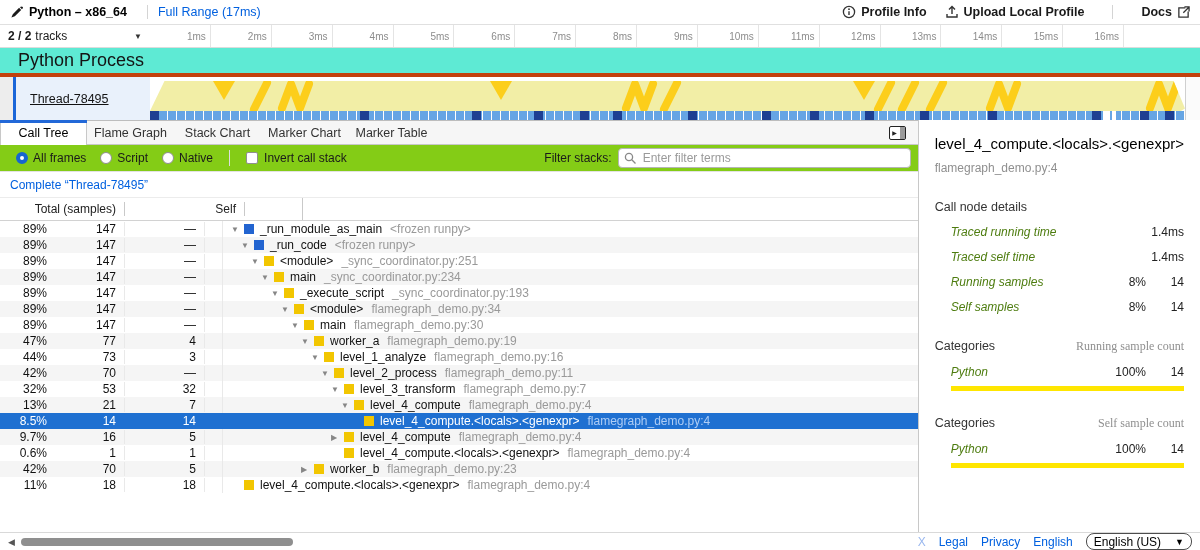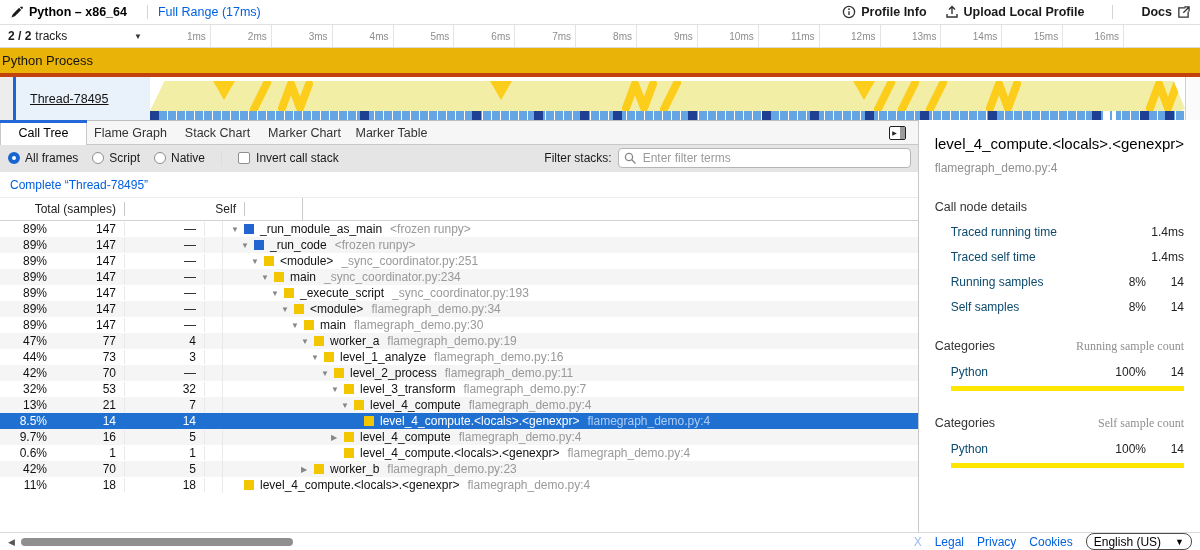--- a/index.html
+++ b/index.html
@@ -19,21 +19,21 @@
   
   .ruler-row { height:22px; display:flex; font-size:10px; color:#8c8c8c; }
   .tracks-dropdown { width:150px; display:flex; align-items:center; padding:0 8px;
                      font-size:12px; color:#1a1a1a; cursor:pointer; }
   .tracks-dropdown b { font-weight:bold; margin-right:4px; }
   .tracks-caret { margin-left:auto; font-size:8px; color:#333; }
   .ruler-cells { width:1035px; display:flex; align-items:flex-end; }
   .ruler-cell { width:60.88px; height:100%; border-right:1px solid #e4e4e4;
                 display:flex; align-items:center; justify-content:flex-end; padding-right:4px; }
   .process-row { height:26px; border-top:1px solid #dcdcdc; display:flex; align-items:center;
-                 padding-left:2px; font-size:13px; color:#141414; background:#eab308; }
+                 padding-left:18px; font-size:18px; color:#141414; background:#5eead4; }
   .thread-row { height:47px; border-top:4px solid #c2410c; display:flex;text-decoration:underline; }
   .thread-gutter { width:13px; background:#ededed; }
   .thread-accent { width:3px; background:#1a66d8; }
   .thread-label { width:134px; background:#e9f1fb; display:flex; align-items:center;
                   padding-left:14px; font-size:12.5px; color:#141414; }
   .thread-track { width:1035px; position:relative; background:#fff; cursor:pointer; }
   .activity { position:absolute; left:0; right:0; top:4px; height:30px; background:#f2eea6;
               clip-path:polygon(0% 100%, 1.4% 0%, 98.9% 0%, 100% 92%, 99.6% 100%); }
   .activity svg { position:absolute; left:0; top:0; }
   .samples { position:absolute; left:0; right:0; top:34px; height:9px;
@@ -53,22 +53,22 @@
   .tab.active { background:#fff; color:#000; border-left:1px solid #c8c8c8;
                 border-right:1px solid #c8c8c8; margin-bottom:-1px; }
   .tab.active::before { content:""; position:absolute; left:-1px; right:-1px; top:-1px;
                         height:3px; background:#2268d8; }
   .panel-toggle { margin-left:auto; margin-right:12px; align-self:center; width:17px; height:14px;
                   border:1.5px solid #222; border-radius:2px; display:flex; cursor:pointer; background:#fff; }
   .panel-toggle .pt-arrow { width:10px; font-size:6px; color:#222; display:flex;
                             align-items:center; justify-content:center; }
   .panel-toggle .pt-bar { flex:1; background:#9a9a9a; }
 
-  .controls-row { height:27px; display:flex; align-items:center; padding-left:8px;
-                  font-size:12px; color:#1a1a1a; border-bottom:1px solid #e3e3e3; background:#e5e5e5;justify-content:center; }
+  .controls-row { height:27px; display:flex; align-items:center; padding-left:16px;
+                  font-size:12px; color:#1a1a1a; border-bottom:1px solid #e3e3e3; background:#84cc16;justify-content:center; }
   .radio { display:flex; align-items:center; gap:5px; margin-right:14px; cursor:pointer; }
   .radio-dot { width:12px; height:12px; border-radius:50%; border:1px solid #8f8f8f; background:#fff; }
   .radio-dot.sel { border:4px solid #1665d0; }
   .checkbox { width:12px; height:12px; border:1px solid #8f8f8f; border-radius:2px;
               background:#fff; margin:0 6px 0 12px; }
   .ctl-sep { width:1px; height:16px; background:#ddd; margin:0 4px 0 2px; }
   .filter-group { margin-left:auto; display:flex; align-items:center; margin-right:7px; }
   .filter-label { margin-right:6px; }
   .filter-wrap { position:relative; }
   .filter-wrap input { width:293px; height:20px; border:1px solid #b5b5b5; border-radius:4px;
@@ -103,21 +103,21 @@
   .trow.sel .c-cnt, .trow.sel .c-self, .trow.sel .c-ico { border-right-color:transparent; }
   .trow.sel .fn-name { color:#fff; }
   .trow.sel .fn-loc  { color:#aecdf5; }
 
   
   .sidebar { flex:1; border-left:1px solid #c8c8c8; background:#fff; padding:15px 16px; font-size:12px; }
   .sb-title { font-size:15px; color:#000; white-space:nowrap; overflow:hidden; text-overflow:ellipsis; }
   .sb-sub { color:#8f8f8f; margin-top:9px; }
   .sb-h { color:#333; font-size:12.5px; margin-top:25px; }
   .sb-row { display:flex; margin-top:11px; }
-  .sb-row .lb { flex:1; padding-left:16px; color:#0c4a6e; }
+  .sb-row .lb { flex:1; padding-left:16px; color:#4d7c0f;font-style:italic; }
   .sb-row .pv { width:42px; text-align:right; color:#222; }
   .sb-row .vv { width:38px; text-align:right; color:#222; }
   .cat-head { display:flex; margin-top:25px; }
   .cat-head .ch-l { flex:1; color:#333; font-size:12.5px; }
   .cat-head .ch-r { color:#8f8f8f;font-family:Liberation Serif, serif; }
   .cat-bar { height:5px; margin:7px 0 0 16px; }
 
   
   .footer { height:18px; border-top:1px solid #d9d9d9; display:flex; align-items:center;
             padding:0 8px; background:#fff; font-size:12px; }
@@ -556,19 +556,19 @@
   </div>
 </div>
 
 <div class="footer">
   <span class="scroll-arrow">◀</span>
   <span class="hscroll-thumb"></span>
   <span class="footer-right" id="footer-links">
     <span class="f-link dim">X</span>
       <span class="f-link">Legal</span>
       <span class="f-link">Privacy</span>
-      <span class="f-link">Cookies</span>
+      <span class="f-link">English</span>
       <span class="lang-select">
       <span>English (US)</span>
       <span class="caret">▼</span>
     </span>
   </span>
 </div>
 
 </body></html>

